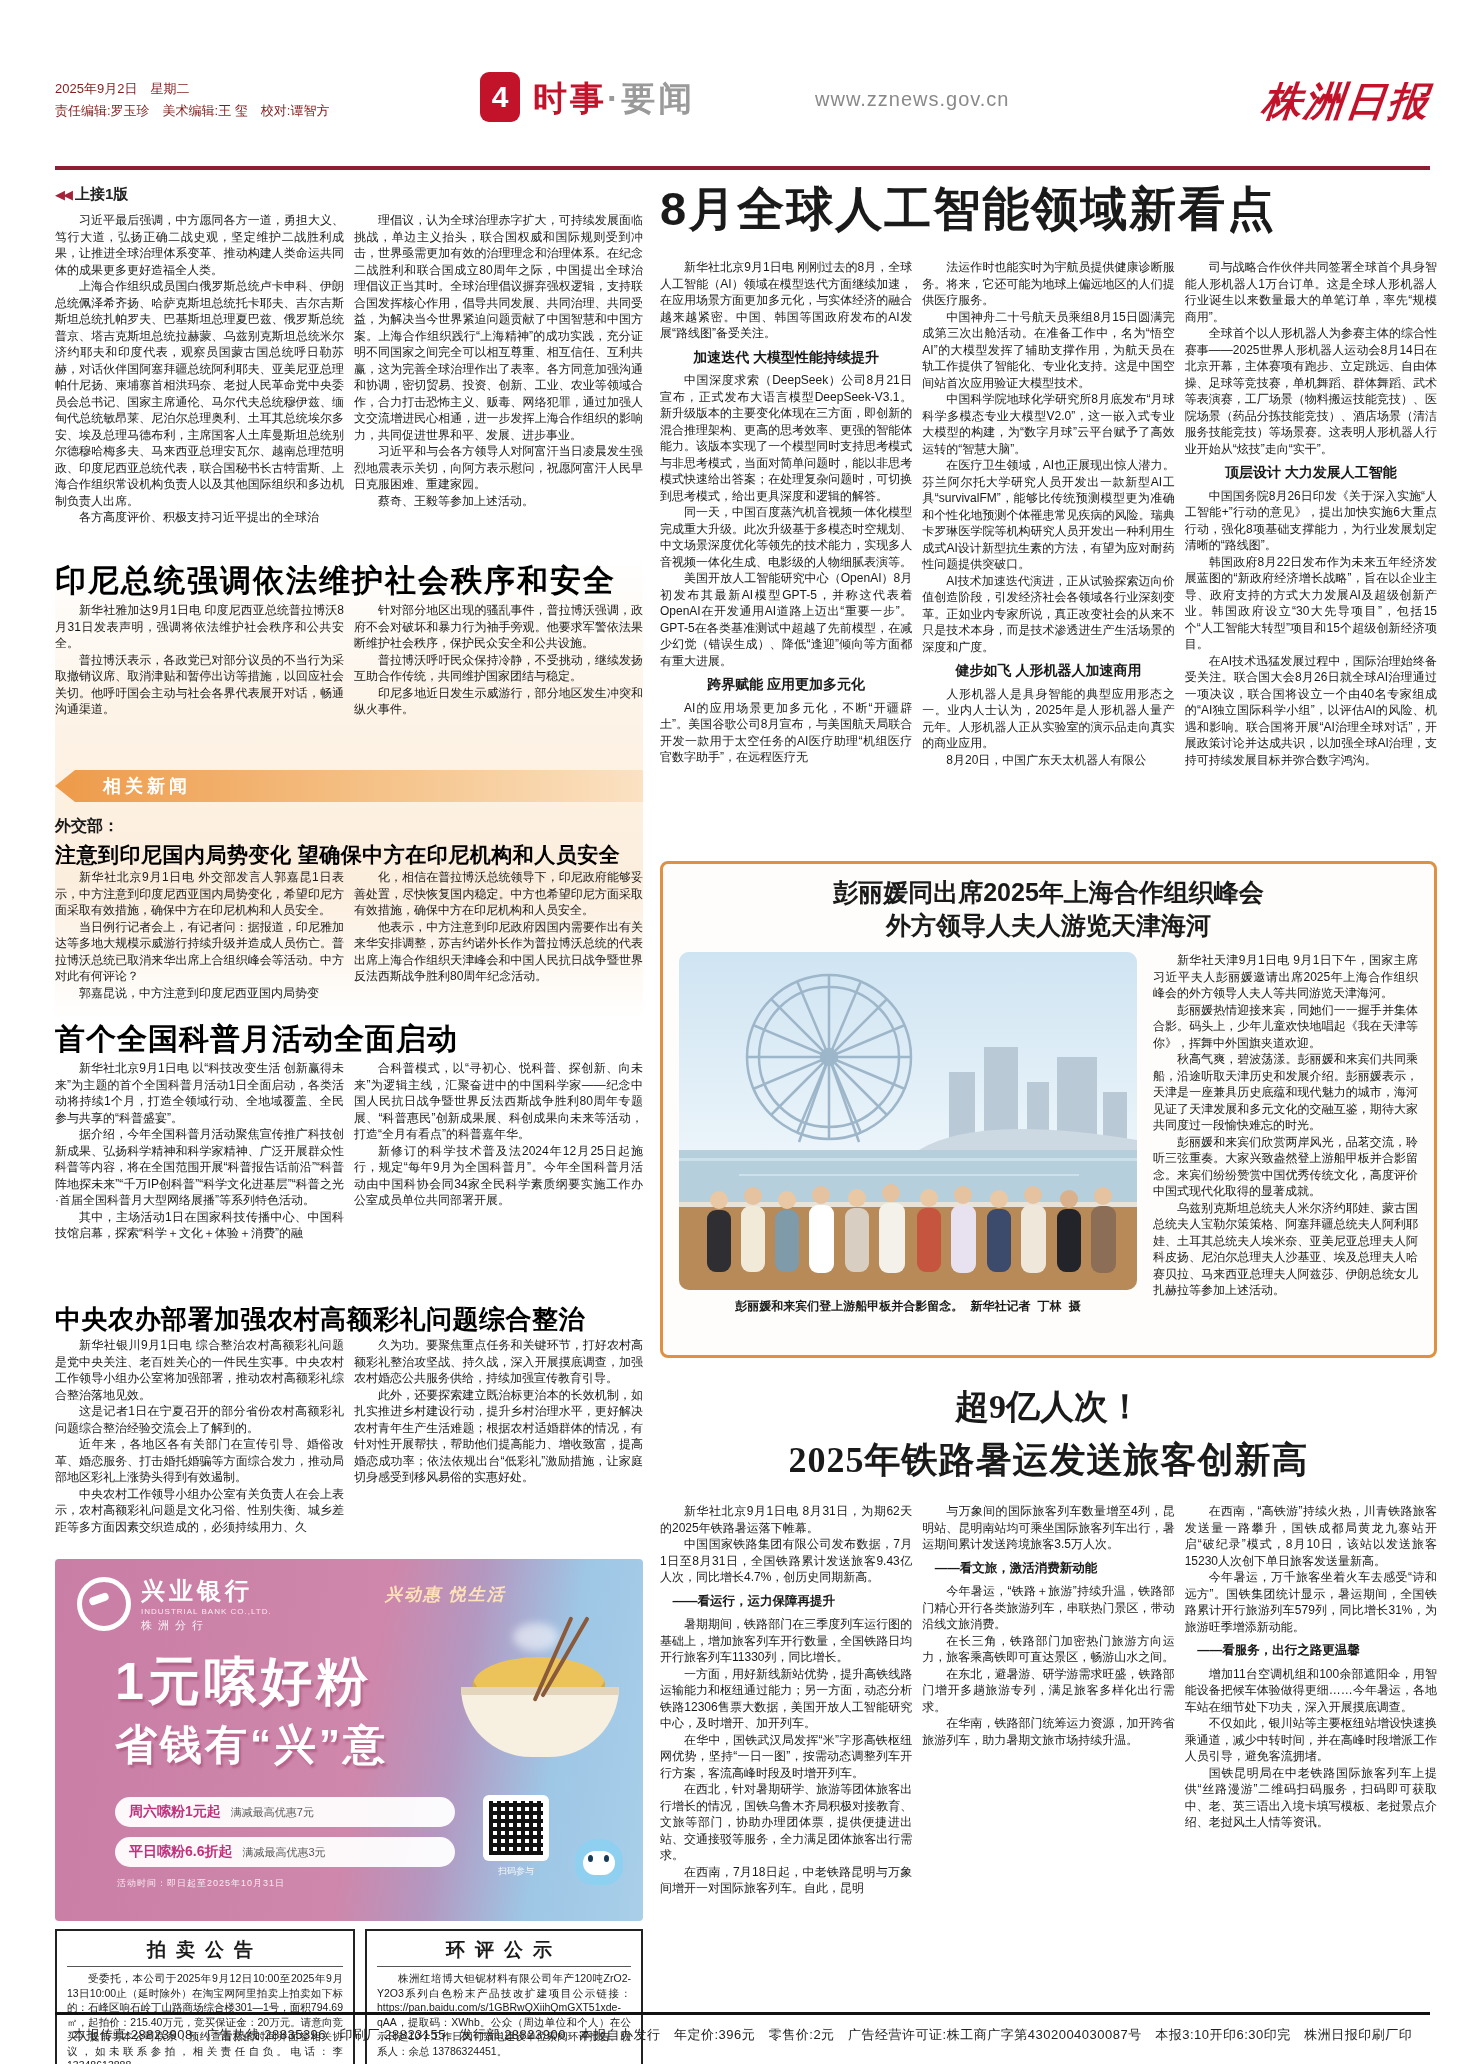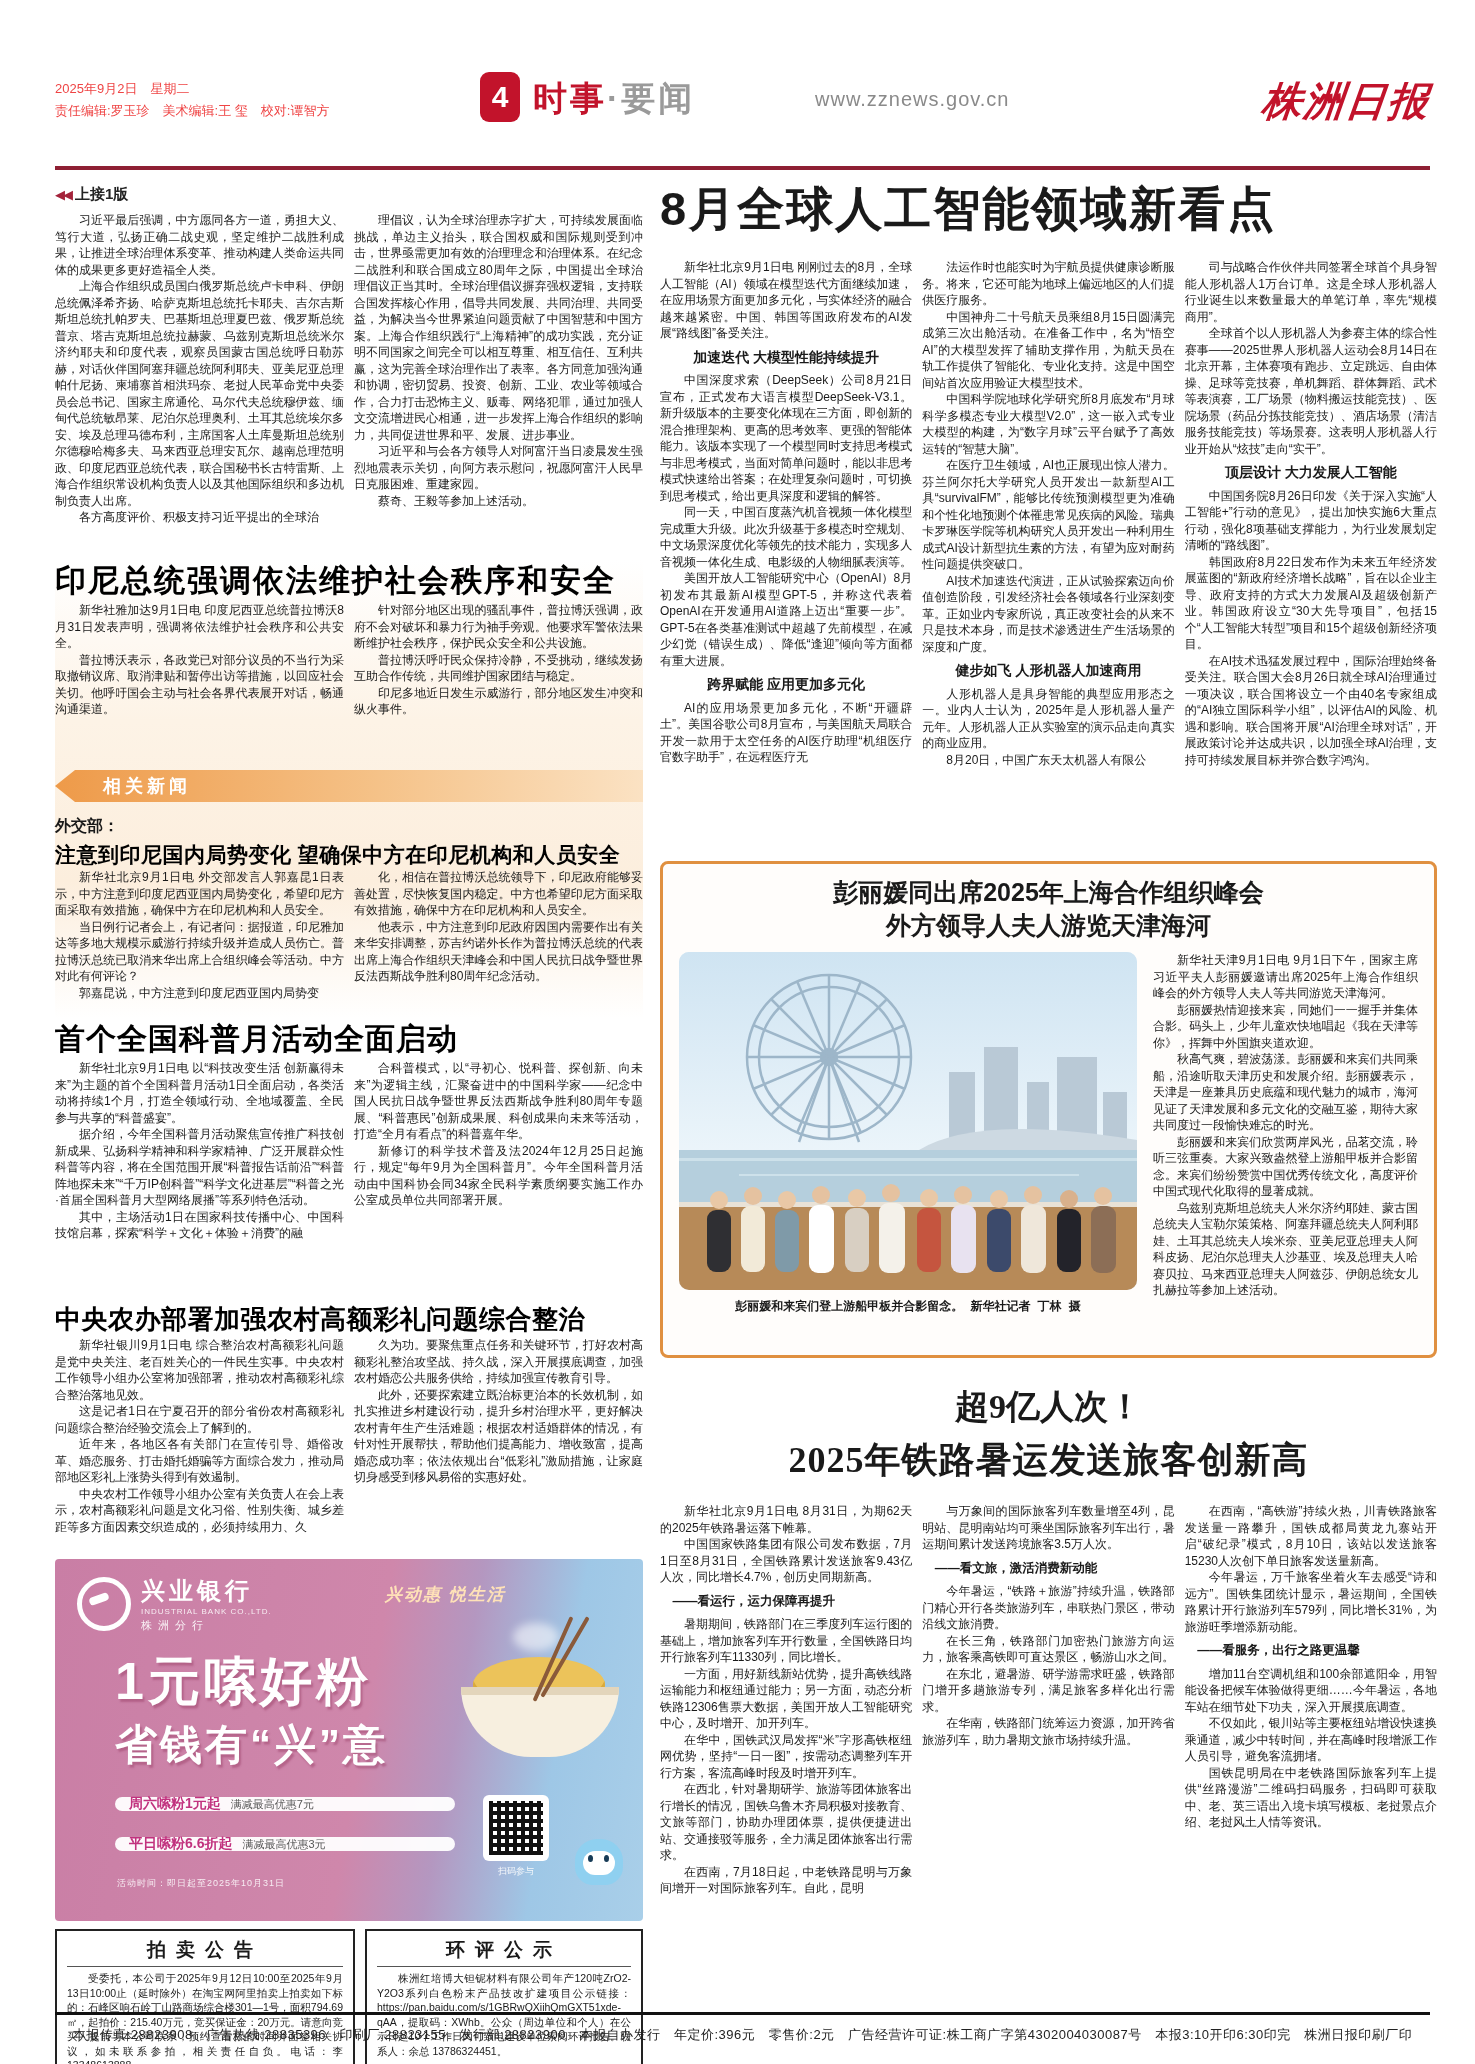--- a/index.html
+++ b/index.html
@@ -1,21 +1,21 @@
 <!DOCTYPE html>
 <html><head>
 <meta charset="utf-8">
 <style>
   html,body{margin:0;padding:0;background:#ffffff;}
   body{font-family:"Liberation Sans","DejaVu Sans",sans-serif;color:#1a1a1a;}
   #page{position:relative;width:1475px;height:2064px;background:#fff;overflow:hidden;}
 
   
   .hdr{position:absolute;left:55px;top:70px;width:1375px;height:70px;}
-  .hdr-left{position:absolute;left:0;top:8px;font-size:13px;line-height:22px;color:#ef4444;}
+  .hdr-left{position:absolute;left:0;top:8px;font-size:13px;line-height:22px;color:#7f1d1d;}
   .page-badge{position:absolute;left:425px;top:2px;width:40px;height:50px;background:#c2132b;border-radius:9px;
     color:#fff;font-size:30px;font-weight:bold;text-align:center;line-height:50px;}
   .section-label{position:absolute;left:478px;top:6px;font-size:34px;font-weight:bold;letter-spacing:3px;}
   .section-label .s1{color:#c2132b;} .section-label .s2{color:#9a9a9a;}
   .site{position:absolute;left:760px;top:18px;font-size:20px;color:#8a8a8a;letter-spacing:1px;}
   .masthead{position:absolute;right:0;top:4px;font-family:"Liberation Serif","DejaVu Serif",serif;
     font-style:italic;font-weight:bold;font-size:40px;color:#c2132b;transform:skewX(-6deg);letter-spacing:2px;}
   .toprule{position:absolute;left:55px;top:166px;width:1375px;height:4px;background:#8e1f33;}
 
   
@@ -49,21 +49,21 @@
       background:linear-gradient(100deg,#c97ea5 0%,#cf87ab 52%,#b497c0 66%,#9ec7e6 82%,#a9cfe9 100%);}
   .ad-logo{position:absolute;left:22px;top:16px;display:flex;align-items:center;gap:10px;color:#fff;}
   .ad-logo .ring{width:44px;height:44px;border:5px solid #fff;border-radius:50%;position:relative;}
   .ad-logo .ring:after{content:"";position:absolute;left:7px;top:13px;width:20px;height:8px;background:#fff;border-radius:4px;transform:rotate(-20deg);}
   .ad-bankname{font-size:24px;font-weight:bold;letter-spacing:4px;}
   .ad-en{font-size:8px;letter-spacing:1px;opacity:.85;}
   .ad-branch{font-size:11px;letter-spacing:6px;opacity:.9;margin-top:2px;}
   .ad-slogan{position:absolute;left:330px;top:24px;font-size:17px;font-style:italic;font-weight:bold;color:#ffe2b8;letter-spacing:2px;}
   .ad-big1{position:absolute;left:60px;top:88px;font-size:52px;font-weight:bold;color:#fff;letter-spacing:4px;text-shadow:2px 3px 2px rgba(150,60,100,.45);}
   .ad-big2{position:absolute;left:60px;top:158px;font-size:42px;font-weight:bold;color:#fff;letter-spacing:3px;text-shadow:2px 3px 2px rgba(150,60,100,.45);}
-  .pill{position:absolute;left:60px;width:340px;height:14px;background:rgba(255,255,255,.95);border-radius:16px;
+  .pill{position:absolute;left:60px;width:340px;height:30px;background:rgba(255,255,255,.95);border-radius:16px;
         display:flex;align-items:center;padding:0 14px;box-sizing:border-box;gap:10px;}
   .pill .p1{color:#c1327e;font-weight:bold;font-size:14px;white-space:nowrap;}
   .pill .p2{color:#555;font-size:11px;white-space:nowrap;}
   .ad-note{position:absolute;left:62px;top:318px;font-size:9px;color:#ffffff;opacity:.85;letter-spacing:1px;}
   .qr{position:absolute;left:428px;top:236px;width:66px;height:66px;background:#fff;border-radius:6px;padding:6px;box-sizing:border-box;}
   .qr .qr-pat{width:100%;height:100%;
      background:repeating-linear-gradient(0deg,#111 0 4px,transparent 4px 8px),
                 repeating-linear-gradient(90deg,#111 0 4px,#fff 4px 8px);}
   .qr-label{position:absolute;left:428px;top:306px;width:66px;text-align:center;font-size:9px;color:#fff;opacity:.9;}
   .bowl{position:absolute;right:18px;top:70px;width:170px;height:150px;}

